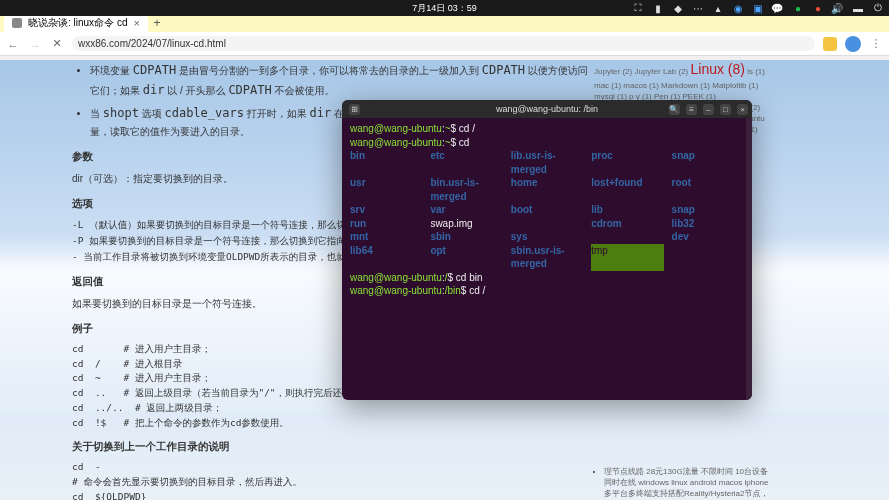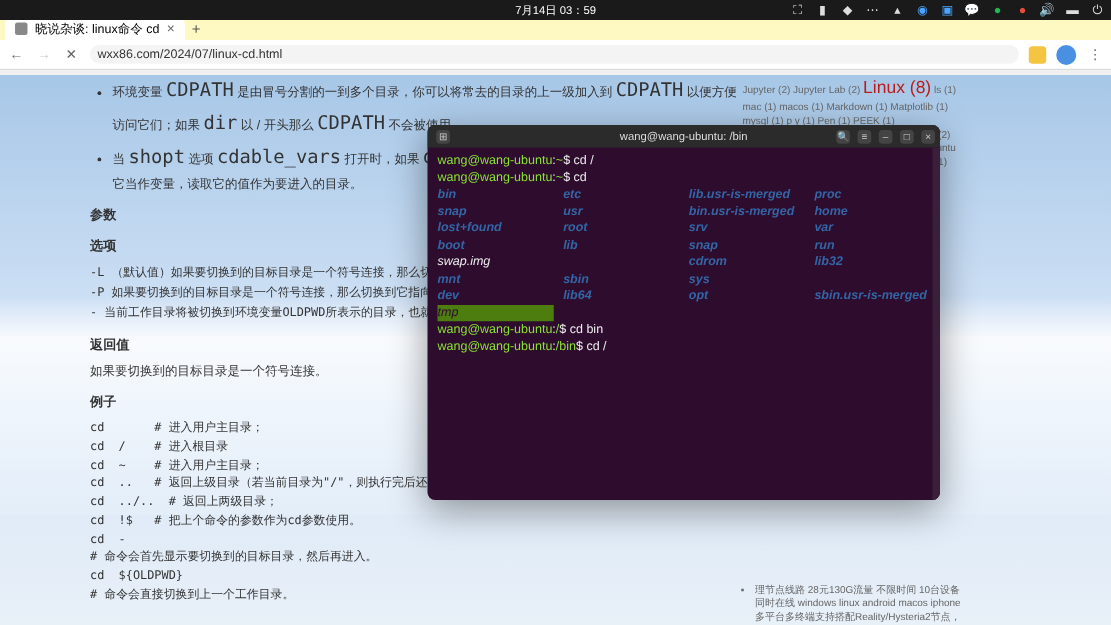--- a/index.html
+++ b/index.html
@@ -28,21 +28,21 @@
 
 
 .page-bg { position: absolute; top: 60px; left: 0; right: 0; bottom: 0; background: linear-gradient(180deg, #a7c7e7 0%, #d4e4f7 50%, #e8f0f8 100%); }
 .page-bg::before { content:""; position:absolute; top:40%; left:0; right:0; height:40%; background: linear-gradient(180deg, rgba(255,255,255,0) 0%, rgba(255,255,255,.85) 20%, rgba(230,240,250,.5) 100%); }
 
 
 .article { position: absolute; top: 60px; left: 72px; width: 520px; color: #333; font-size: 10px; line-height: 1.7; z-index: 1; }
 .article ul { list-style: disc; padding-left: 18px; }
 .article li { margin-bottom: 2px; }
 .article .h { font-weight: bold; margin: 8px 0 4px; font-size: 10.5px; }
-.article code { font-family: Menlo, Consolas, monospace; font-size: 15px; }
+.article code { font-family: Menlo, Consolas, monospace; font-size: 12px; }
 .article pre { font-family: Menlo, Consolas, monospace; white-space: pre; font-size: 9.5px; line-height: 1.55; }
 .article .mono { font-family: Menlo, Consolas, monospace; font-size: 9.5px; }
 
 
 .sidebar { position: absolute; top: 60px; right: 115px; width: 180px; font-size: 8px; color: #666; line-height: 1.4; z-index: 1; }
 .sidebar .tag-big { font-size: 14px; color: #b91c1c; }
 .sidebar .list { margin-top: 330px; }
 .sidebar .list li { list-style: square; margin-left: 10px; margin-bottom: 6px; }
 
 
@@ -53,21 +53,21 @@
 .term-titlebar .title { position: absolute; left: 50%; transform: translateX(-50%); }
 .term-titlebar .right { position: absolute; right: 4px; display: flex; gap: 3px; }
 .term-body { flex: 1; padding: 4px 8px; font-family: "Ubuntu Mono", Menlo, Consolas, monospace; font-size: 10px; line-height: 1.35; color: #eee; overflow: hidden; }
 .term-body .p-user { color: #8ae234; }
 .term-body .p-path { color: #8ae234; }
 .term-body .p-sym { color: #eee; }
 .term-body .cmd { color: #eee; }
 .term-body .dir { color: #3465a4; font-weight: bold; }
 .term-body .file { color: #eee; }
 .term-body .hl { background: #4d7c0f; color: #2d0c2e; }
-.ls-grid { display: grid; grid-template-columns: repeat(4, 1fr); column-gap: 8px; font-style: italic; }
+.ls-grid { display: grid; grid-template-columns: repeat(5, 1fr); column-gap: 8px; }
 .term-scrollbar { position:absolute; right:0; top:18px; bottom:0; width:6px; background:#3a1f3b; }
 
 
 [data-bind]:empty::after { content: ""; }
 </style>
 </head>
 <body>
 
 <div class="sysbar">
   <div class="clock" data-bind="system.clock">7月14日 03：59</div>
@@ -112,33 +112,35 @@
 <div class="article">
   <ul>
     <li>
       <span data-bind="article.env_li1_a">环境变量 </span><code data-bind="article.env_li1_code">CDPATH</code><span data-bind="article.env_li1_b"> 是由冒号分割的一到多个目录，你可以将常去的目录的上一级加入到 </span><code data-bind="article.env_li1_code2">CDPATH</code><span data-bind="article.env_li1_c"> 以便方便访问它们；如果 </span><code data-bind="article.env_li1_code3">dir</code><span data-bind="article.env_li1_d"> 以 / 开头那么 </span><code data-bind="article.env_li1_code4">CDPATH</code><span data-bind="article.env_li1_e"> 不会被使用。</span>
     </li>
     <li>
       <span data-bind="article.env_li2_a">当 </span><code data-bind="article.env_li2_code1">shopt</code><span data-bind="article.env_li2_b"> 选项 </span><code data-bind="article.env_li2_code2">cdable_vars</code><span data-bind="article.env_li2_c"> 打开时，如果 </span><code data-bind="article.env_li2_code3">dir</code><span data-bind="article.env_li2_d"> 在 </span><code data-bind="article.env_li2_code4">CDPATH</code><span data-bind="article.env_li2_e"> 及当前目录下均不存在，那么会把它当作变量，读取它的值作为要进入的目录。</span>
     </li>
   </ul>
   <div class="h" data-bind="article.h_params">参数</div>
+  <div data-bind="article.params_text">dir（可选）：指定要切换到的目录。</div>
   <div class="h" data-bind="article.h_options">选项</div>
   <div class="mono" data-bind="article.opt_L">-L   （默认值）如果要切换到的目标目录是一个符号连接，那么切换到…</div>
   <div class="mono" data-bind="article.opt_P">-P   如果要切换到的目标目录是一个符号连接，那么切换到它指向的物…</div>
   <div class="mono" data-bind="article.opt_dash">-    当前工作目录将被切换到环境变量OLDPWD所表示的目录，也就是…</div>
   <div class="h" data-bind="article.h_return">返回值</div>
   <div data-bind="article.return_text">如果要切换到的目标目录是一个符号连接。</div>
   <div class="h" data-bind="article.h_example">例子</div>
   <pre data-bind="article.examples">cd       # 进入用户主目录；
 cd  /    # 进入根目录
 cd  ~    # 进入用户主目录；
 cd  ..   # 返回上级目录（若当前目录为"/"，则执行完后还在"/"；"…"
 cd  ../..  # 返回上两级目录；
 cd  !$   # 把上个命令的参数作为cd参数使用。</pre>
+  <div class="h" data-bind="article.h_prev">关于切换到上一个工作目录的说明</div>
   <pre data-bind="article.prev_block">cd  -
 # 命令会首先显示要切换到的目标目录，然后再进入。
 cd  ${OLDPWD}
 # 命令会直接切换到上一个工作目录。</pre>
 
 </div>
 
 <div class="sidebar">
   <div id="tag-cloud">Jupyter (2) Jupyter Lab (2) <span class="tag-big">Linux (8)</span> ls (1) mac (1) macos (1) Markdown (1) Matplotlib (1) mysql (1) p y (1) Pen (1) PEEK (1) Polyetheretherketone (1) PTFE (1) pymysql (2) python (1) Shadowrocks (1) sing-box (1) Ubuntu (3) v2rayN (1) windows (2) Xvnn (1) xrandr (1)</div>
   <ul class="list">

